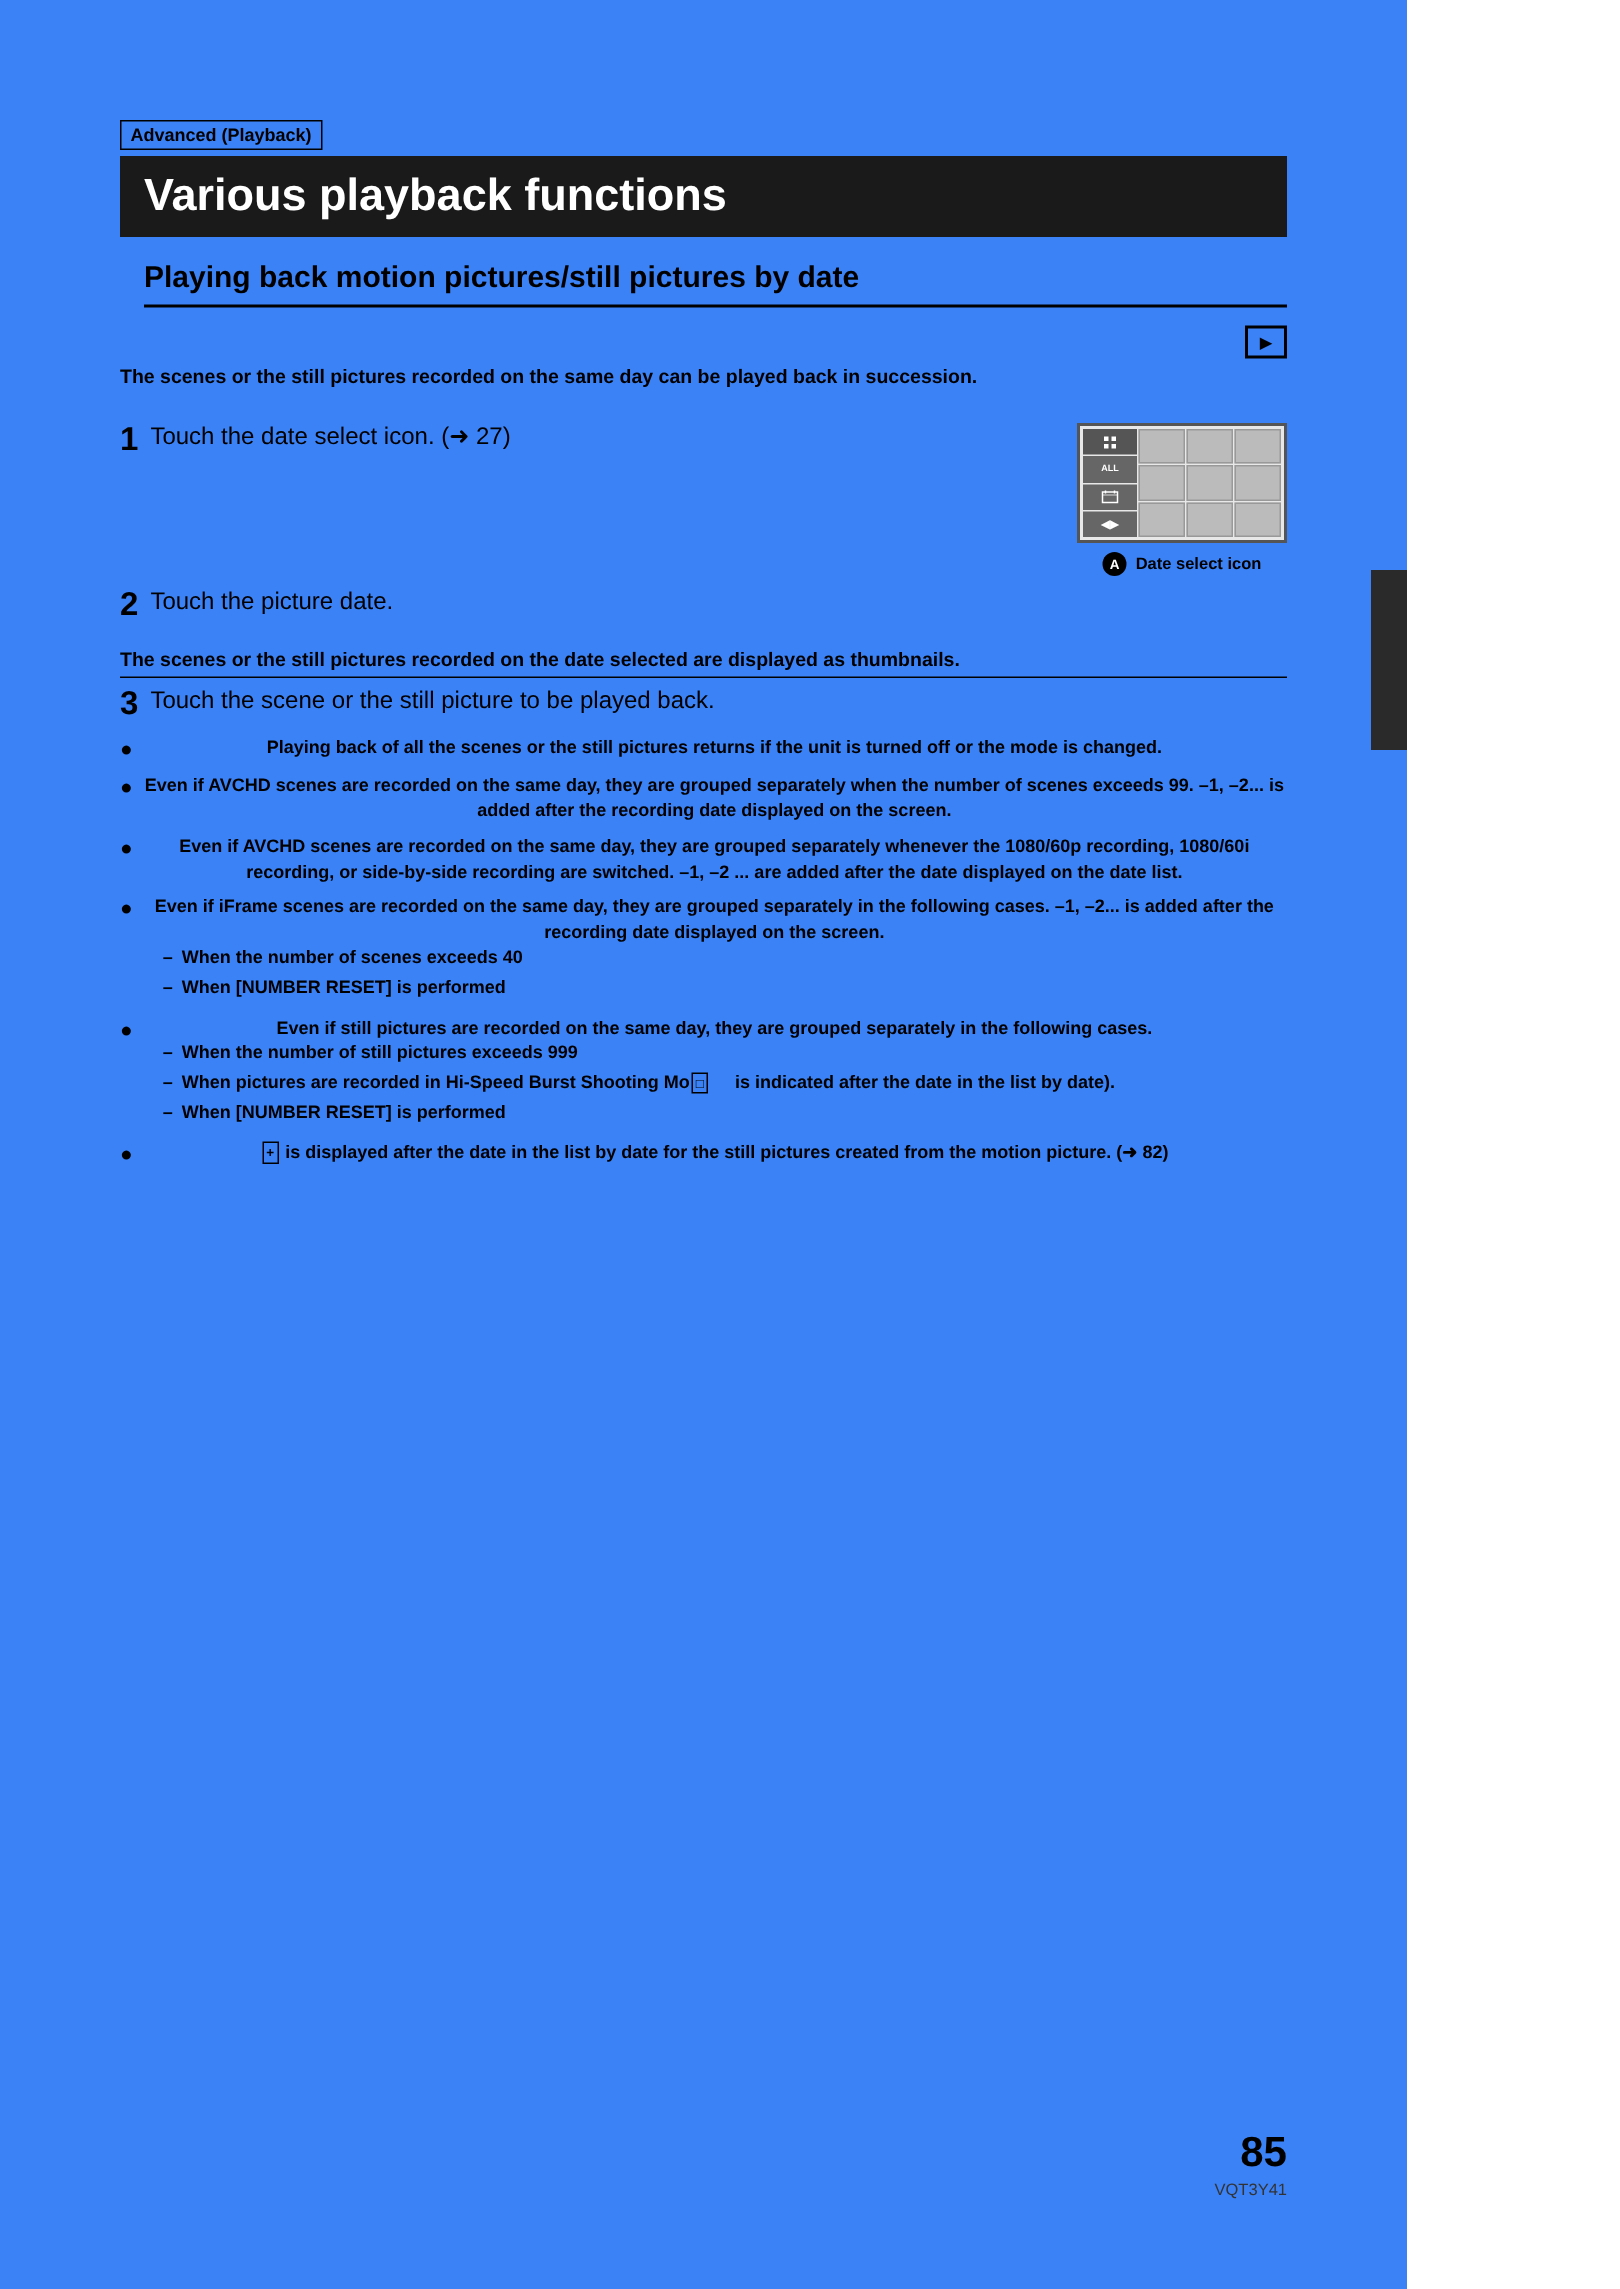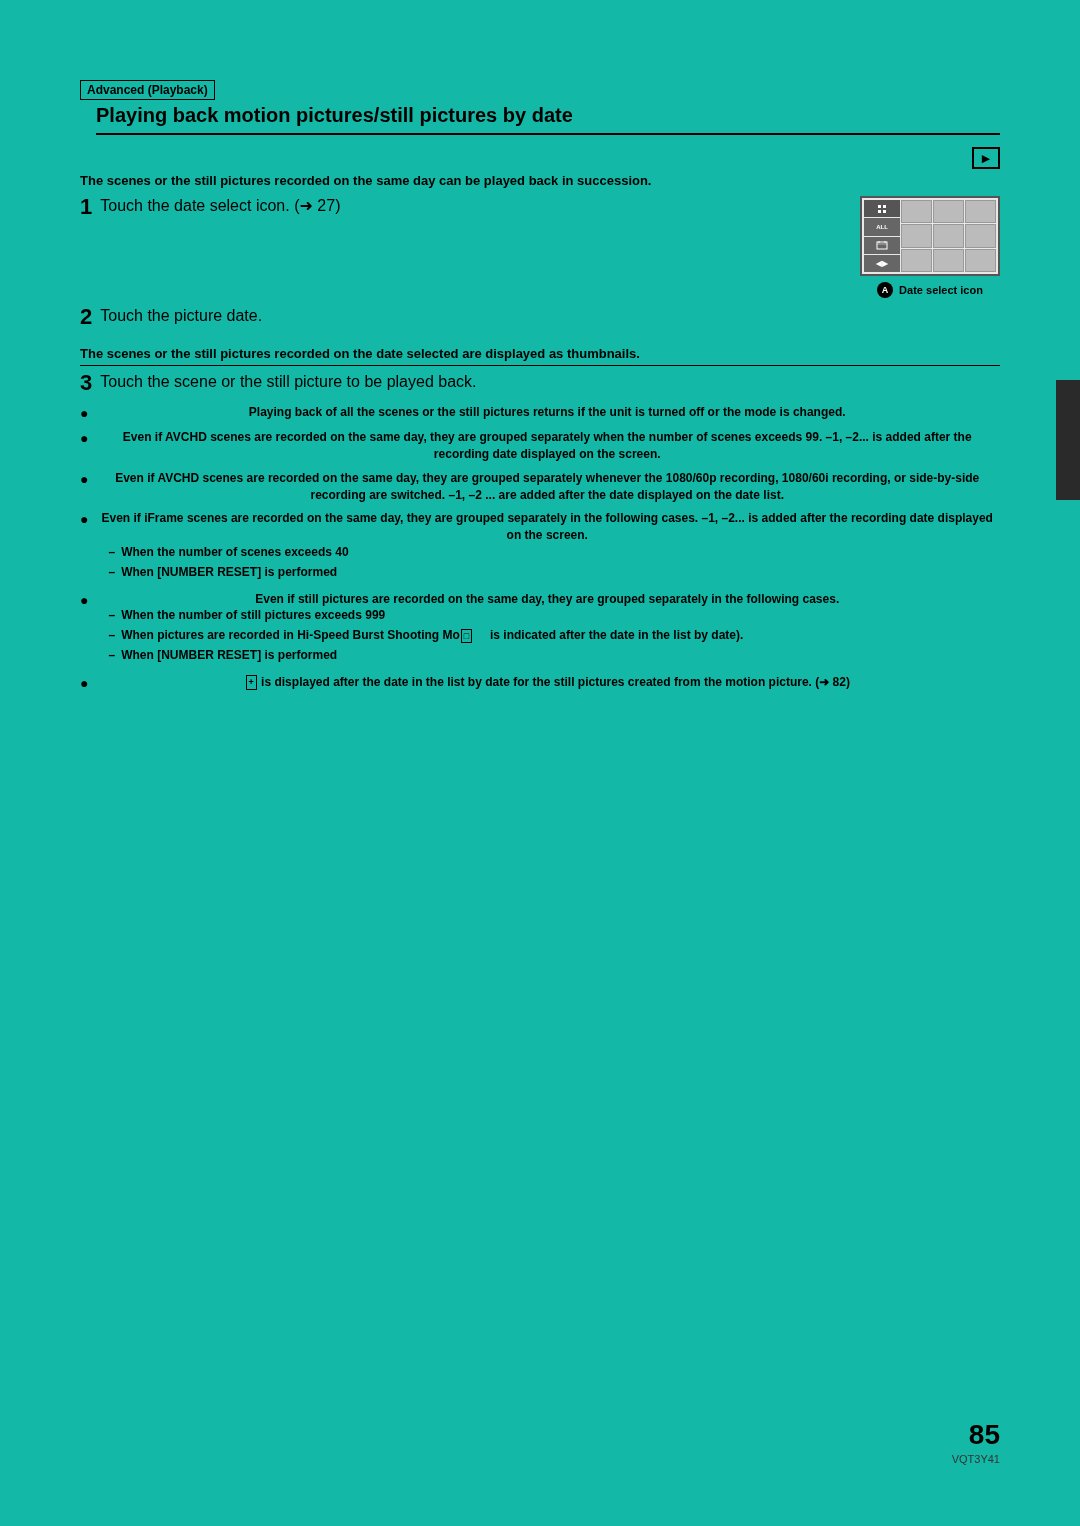--- a/index.html
+++ b/index.html
@@ -7,23 +7,23 @@
       background: #ffffff;
       font-family: Arial, Helvetica, sans-serif;
       font-size: 13px;
       color: #000000;
       width: 1080px;
       min-height: 1526px;
       position: relative;
     }
 
     .page-container {
-      width: 1080px;
+      width: 938px;
       min-height: 1526px;
-      background: #14b8a6;
+      background: #3b82f6;
       padding: 80px 80px 80px 80px;
       position: relative;
     }
 
     
     .advanced-playback-label {
       font-size: 12px;
       font-weight: bold;
       border: 1px solid #000;
       display: inline-block;
@@ -62,21 +62,21 @@
       height: 22px;
       display: flex;
       align-items: center;
       justify-content: center;
       font-size: 11px;
     }
 
     .intro-text {
       font-size: 13px;
       font-weight: bold;
-      margin-bottom: 8px;
+      margin-bottom: 24px;
     }
 
     .step-row {
       display: flex;
       align-items: flex-start;
       margin-bottom: 4px;
     }
 
     .step-number {
       font-size: 22px;
@@ -301,20 +301,21 @@
 
 <div class="page-container">
 
   
   <div class="right-edge-bar"></div>
 
   
   <div class="advanced-playback-label">Advanced (Playback)</div>
 
   
+  <div class="main-title-bar">Various playback functions</div>
 
   
   <div class="section-title">Playing back motion pictures/still pictures by date</div>
 
   
   <div class="play-icon-row">
     <div class="play-icon-box">
       <span>▶</span>
     </div>
   </div>

